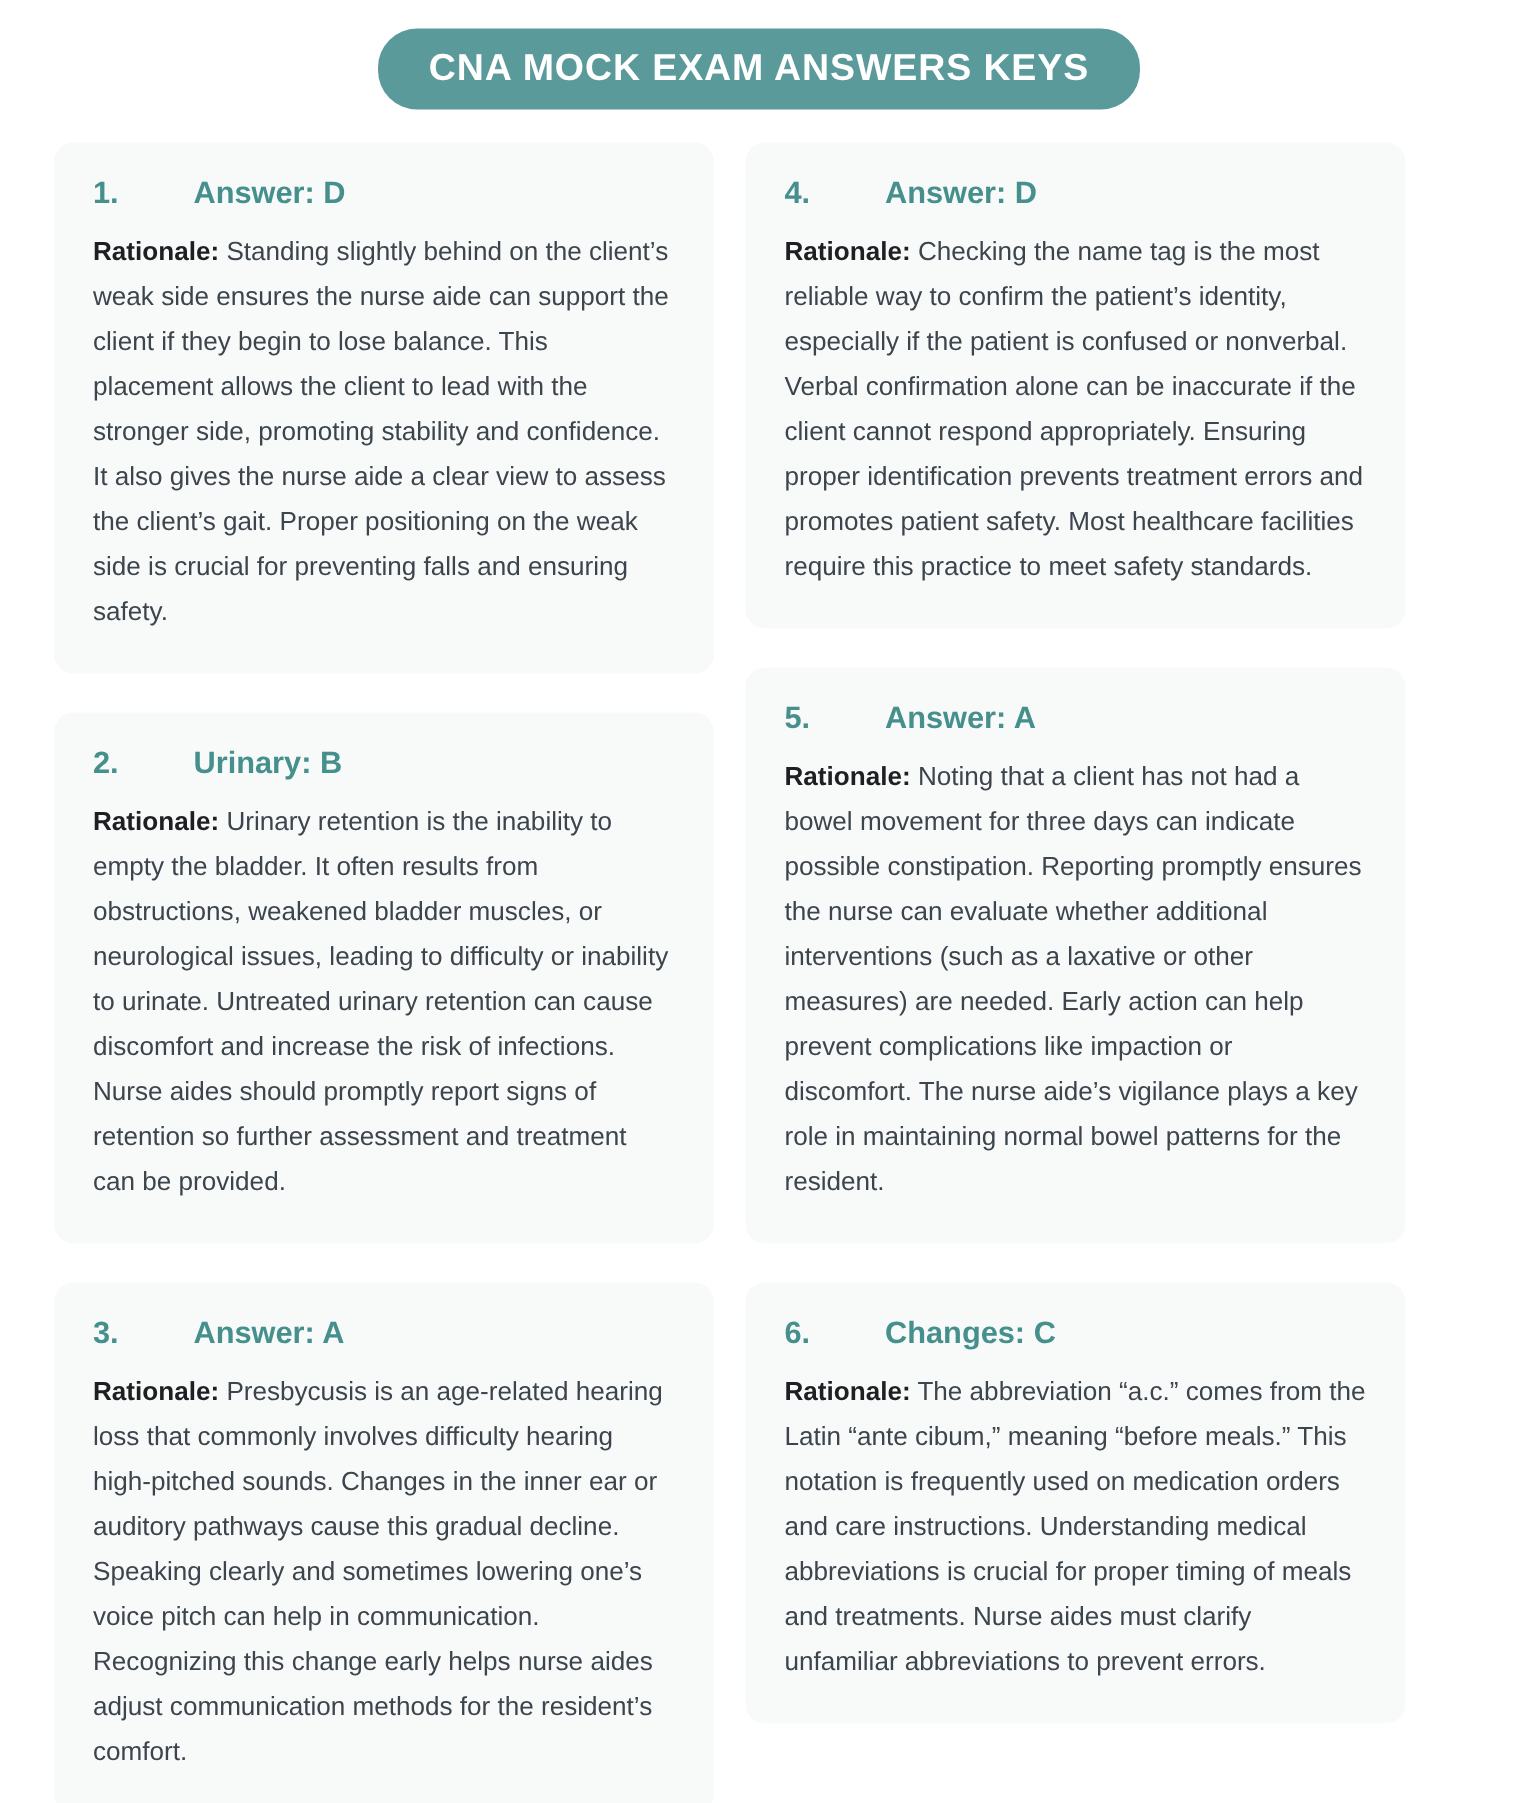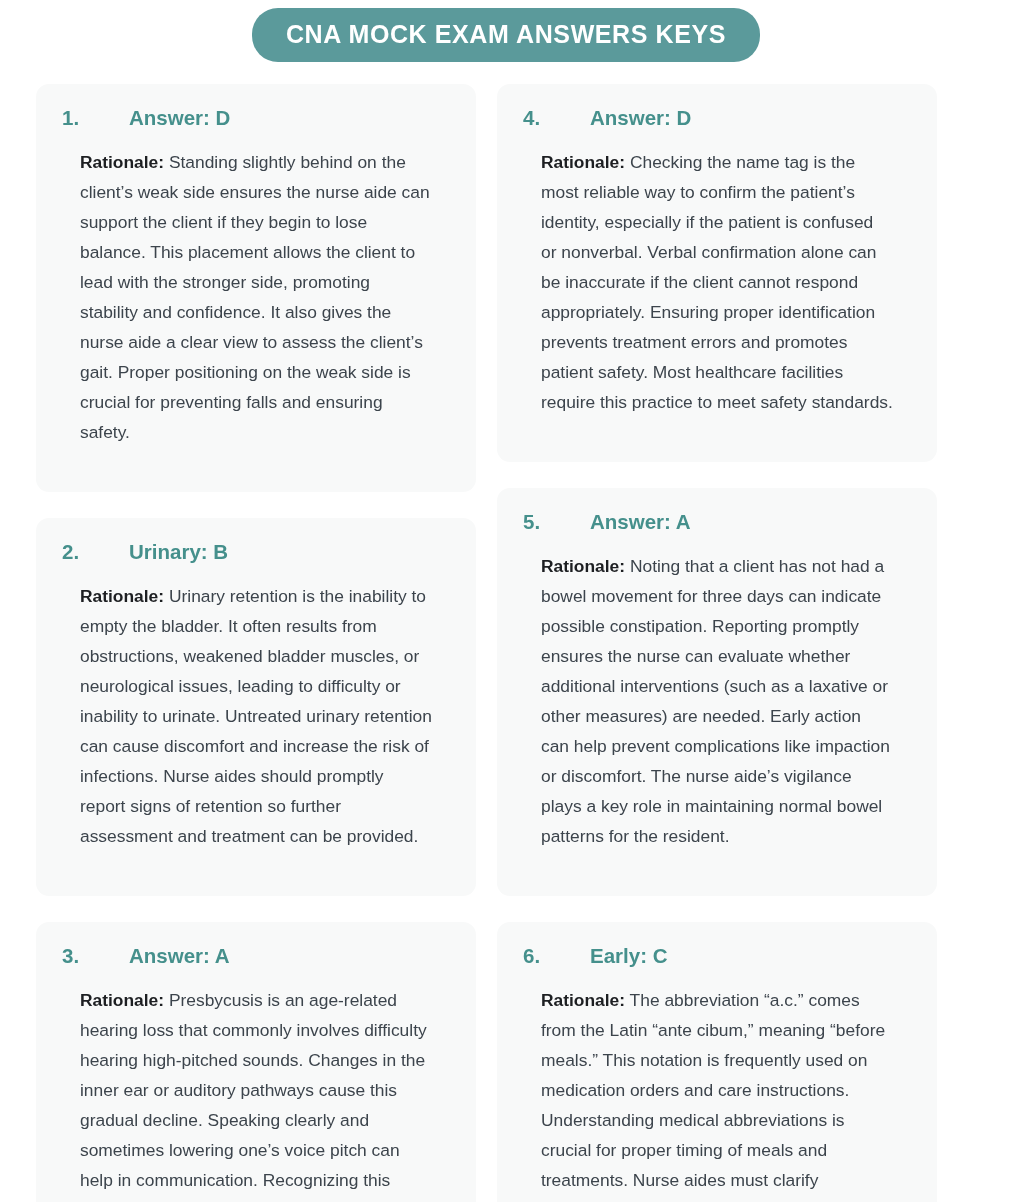--- a/index.html
+++ b/index.html
@@ -20,21 +20,21 @@
   .page {
     width: 1012px;
     padding: 0 36px;
     position: relative;
   }
 
   
   .banner-row {
     display: flex;
     justify-content: center;
-    padding-top: 8px;
+    padding-top: 19px;
     padding-bottom: 22px;
   }
   .banner {
     background: #5b9a9b;
     color: #ffffff;
     border-radius: 26px;
     padding: 12px 34px 13px 34px;
     font-size: 25px;
     font-weight: bold;
     letter-spacing: 0.6px;
@@ -73,21 +73,21 @@
   }
   .card-heading .q-num {
     min-width: 67px;
     display: inline-block;
   }
 
   .card-body {
     font-size: 17.4px;
     line-height: 1.72;
     color: #3c444c;
-    margin: 18px;
+    margin: 0;
     text-align: left;
     hyphens: auto;
     -webkit-hyphens: auto;
   }
   .card-body .lbl {
     font-weight: bold;
     color: #1d1f22;
   }
 </style>
 </head>
@@ -143,21 +143,21 @@
         <div class="card-heading">
           <span class="q-num">5.</span>
           <span>Answer: A</span>
         </div>
         <p class="card-body"><span class="lbl">Rationale:</span> <span>Noting that a client has not had a bowel movement for three days can indicate possible constipation. Reporting promptly ensures the nurse can evaluate whether additional interventions (such as a laxative or other measures) are needed. Early action can help prevent complications like impaction or discomfort. The nurse aide’s vigilance plays a key role in maintaining normal bowel patterns for the resident.</span></p>
       </div>
 
       <div class="card">
         <div class="card-heading">
           <span class="q-num">6.</span>
-          <span>Early: C</span>
+          <span>Changes: C</span>
         </div>
         <p class="card-body"><span class="lbl">Rationale:</span> <span>The abbreviation “a.c.” comes from the Latin “ante cibum,” meaning “before meals.” This notation is frequently used on medication orders and care instructions. Understanding medical abbreviations is crucial for proper timing of meals and treatments. Nurse aides must clarify unfamiliar abbreviations to prevent errors.</span></p>
       </div>
 
     </div>
 
   </div>
 </div>
 
 </body></html>

